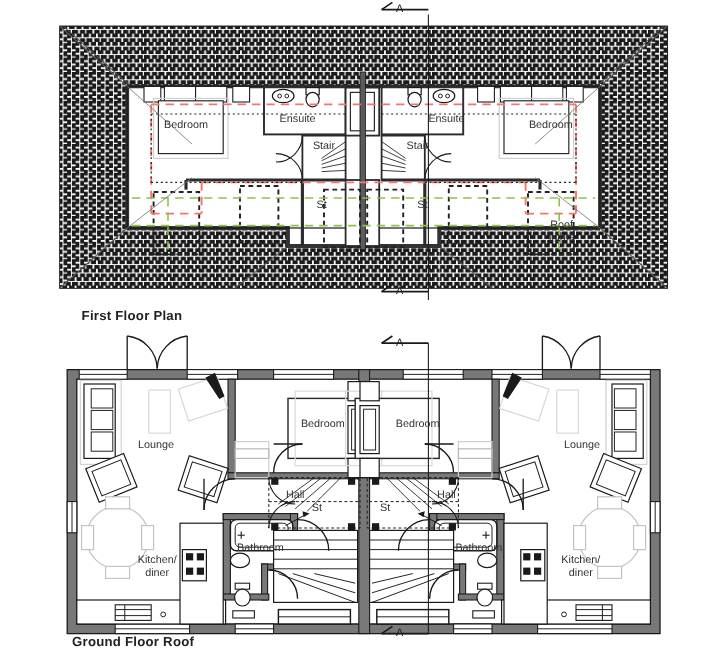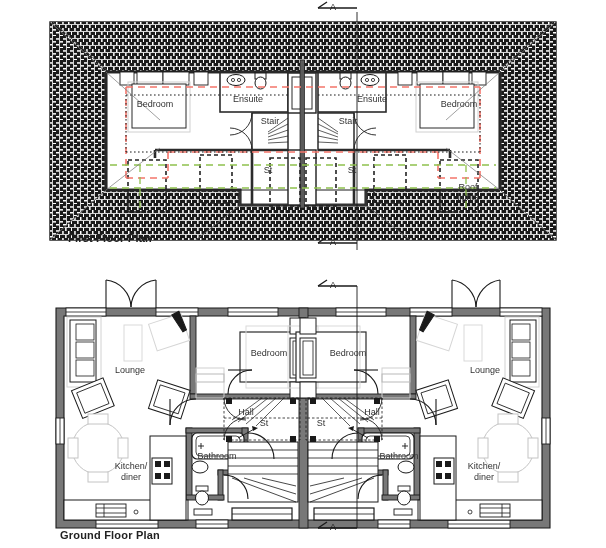--- a/index.html
+++ b/index.html
@@ -255,21 +255,21 @@
     <text x="268" y="173" text-anchor="middle">St</text>
     <text x="372" y="102" text-anchor="middle">Ensuite</text>
     <text x="348" y="124" text-anchor="middle">Stair</text>
     <text x="352" y="173" text-anchor="middle">St</text>
     <text x="459" y="107" text-anchor="middle">Bedroom</text>
     <text x="468" y="190" text-anchor="middle">Roof</text>
     <text x="468" y="200" text-anchor="middle">lights</text>
   </g>
 </svg>
 </div>
-<div class="plan-title" style="left:56px;top:232px;padding-left:12px;">First Floor Plan</div>
+<div class="plan-title" style="left:56px;top:258px;padding-left:12px;">First Floor Plan</div>
 
 <div class="plan" style="top:278px;">
 <svg width="606" height="262" viewBox="0 0 606 262">
 
   <g>
     <path d="M56,30 L550,30 L550,250 L56,250 Z
              M64,38 L542,38 L542,242 L64,242 Z" fill="#787878" fill-rule="evenodd" stroke="#1a1a1a" stroke-width="1.1"></path>
   </g>
 
   <g fill="#ffffff" stroke="#1a1a1a" stroke-width="0.9">
@@ -586,15 +586,15 @@
     <text x="348" y="78" text-anchor="middle">Bedroom</text>
     <text x="321" y="148" text-anchor="middle">St</text>
     <text x="372" y="137" text-anchor="middle">Hall</text>
     <text x="399" y="181" text-anchor="middle">Bathroom</text>
     <text x="485" y="95" text-anchor="middle">Lounge</text>
     <text x="484" y="191" text-anchor="middle">Kitchen/</text>
     <text x="484" y="202" text-anchor="middle">diner</text>
   </g>
 </svg>
 </div>
-<div class="plan-title" style="left:60px;top:529px;">Ground Floor Plan</div>
+<div class="plan-title" style="left:60px;top:529px;">Ground Floor Roof</div>
 
 </div>
 
 </body></html>

